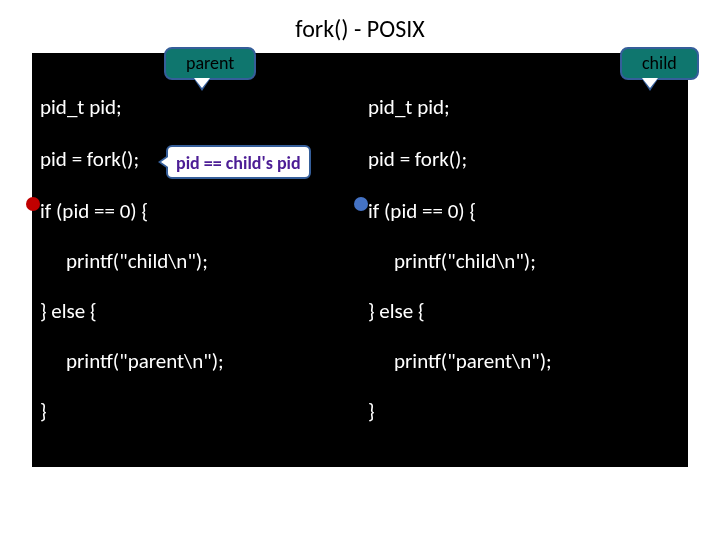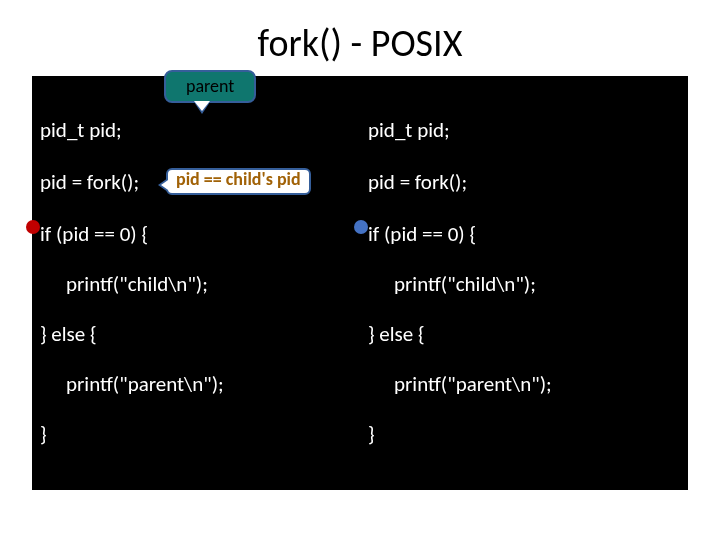--- a/index.html
+++ b/index.html
@@ -6,24 +6,24 @@
   body {
     width: 720px;
     height: 540px;
     background: #fff;
     font-family: "Calibri", "Segoe UI", sans-serif;
     overflow: hidden;
     position: relative;
   }
   .title {
     text-align: center;
-    font-size: 38px;
+    font-size: 24px;
     font-weight: 400;
     color: #000;
-    padding-top: 20px;
+    padding-top: 14px;
     padding-bottom: 10px;
   }
   .panels {
     display: flex;
     justify-content: center;
     gap: 0;
     padding: 0 32px 18px 32px;
   }
   .panel {
     background: #000;
@@ -72,26 +72,26 @@
     font-size: 21px;
     line-height: 1.0;
     color: #fff;
   }
   .code .row { margin: 16px 0 28px 0; position: relative; min-height:24px;}
   .code .row.tight { margin: 10px 0 26px 0; }
   .indent { padding-left: 26px; }
   .callout {
     position: absolute;
     background: #fff;
-    color: #a16207;
+    color: #4c1d95;
     border: 2px solid #355e9a;
     border-radius: 6px;
     font-size: 18px;
     font-weight: 700;
-    padding: 0 8px 5px 8px;
+    padding: 7px 8px 5px 8px;
     white-space: nowrap;
     z-index: 4;
   }
   .callout.left { left: 126px; top: -4px; }
   .callout.right { left: 166px; top: -4px; }
   
   .callout::before,
   .callout::after {
     content: "";
     position: absolute;
@@ -134,20 +134,21 @@
       </div>
       <div class="row tight">if (pid == 0) {</div>
       <div class="row tight indent">printf("child\n");</div>
       <div class="row tight">}    else    {</div>
       <div class="row tight indent">printf("parent\n");</div>
       <div class="row tight">}</div>
     </div>
   </div>
 
   <div class="panel">
+    <div class="label-bubble child-label">child</div>
     <div class="dot blue" style="left:-6px; top:144px;"></div>
     <div class="code">
       <div class="row">pid_t  pid;</div>
       <div class="row">
         <span>pid = fork();</span>
       </div>
       <div class="row tight">if (pid == 0) {</div>
       <div class="row tight indent">printf("child\n");</div>
       <div class="row tight">}    else    {</div>
       <div class="row tight indent">printf("parent\n");</div>

